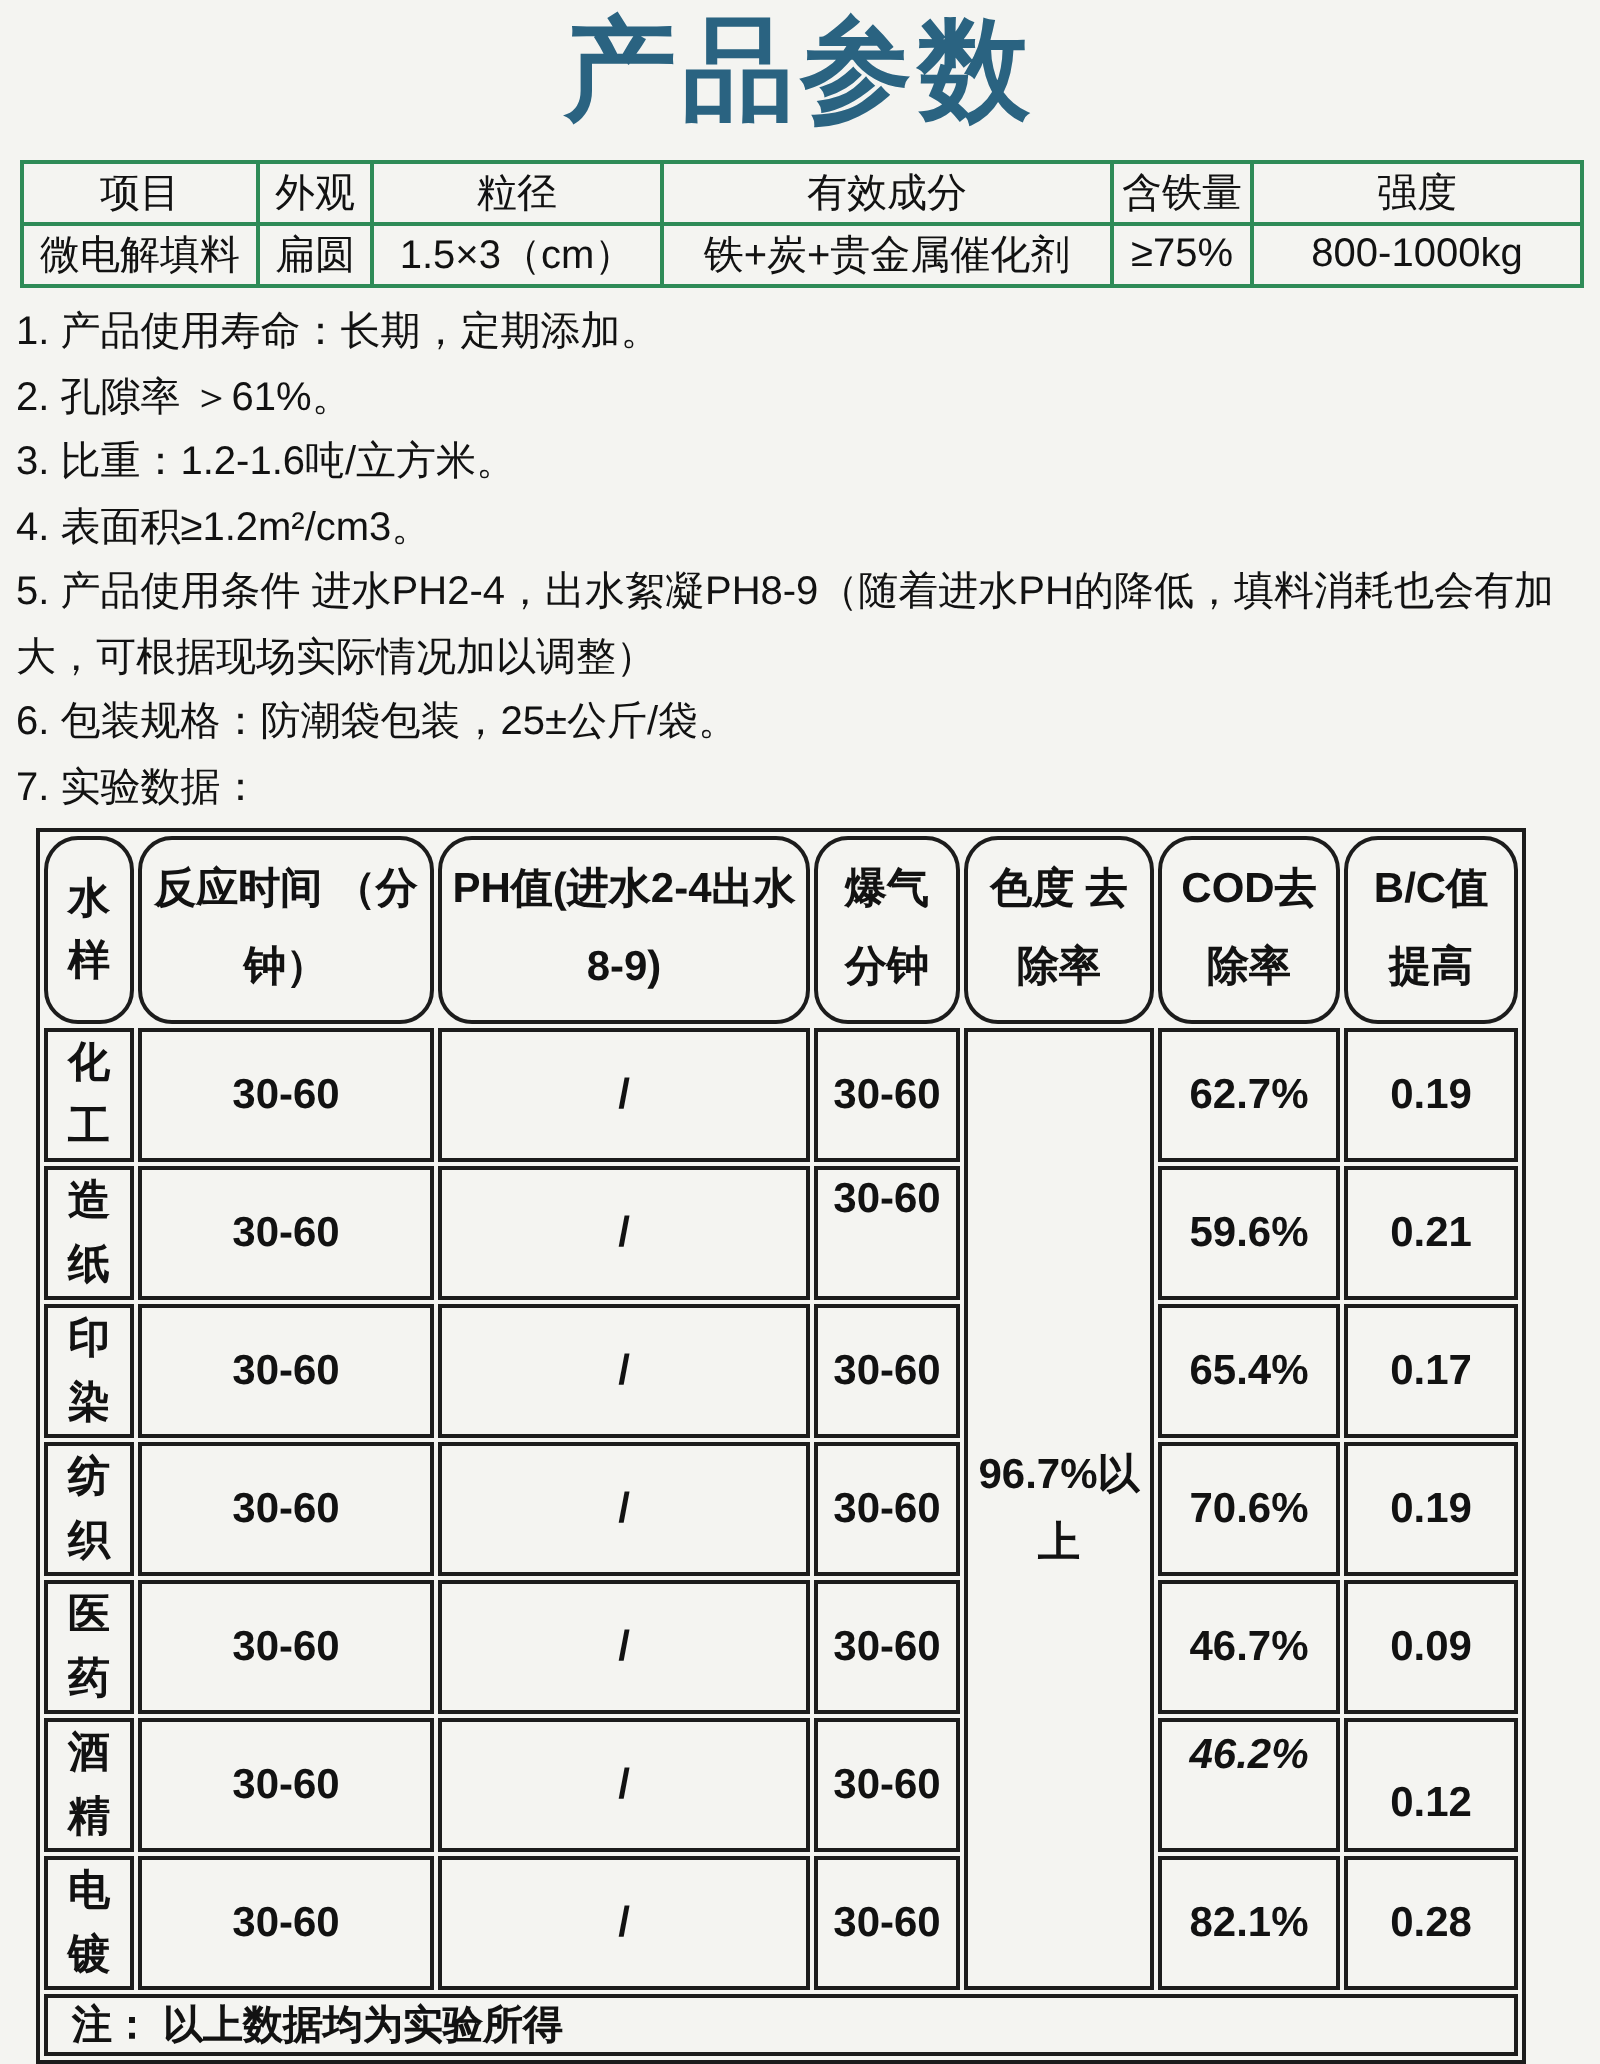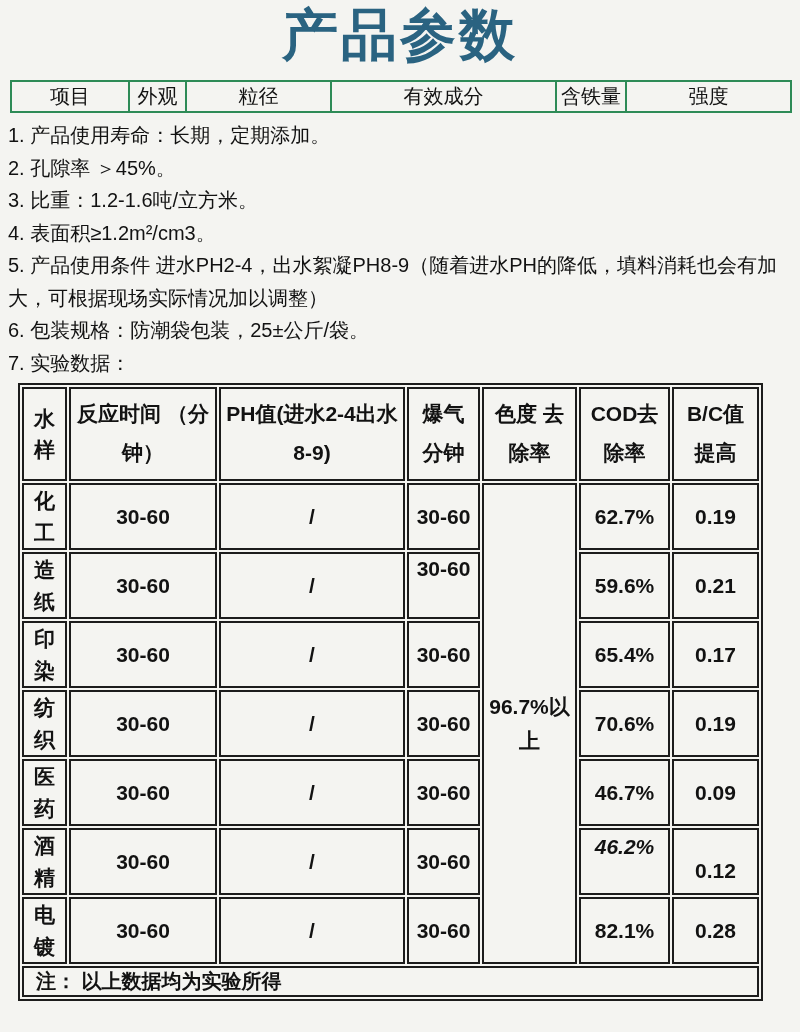--- a/index.html
+++ b/index.html
@@ -67,21 +67,21 @@
   }
   table.exp th, table.exp td {
     border: 2px solid #1c1c1c;
     text-align: center;
     vertical-align: middle;
     font-size: 21px;
     padding: 0 2px;
     overflow: hidden;
   }
   table.exp tr.exp-header { height: 94px; }
-  table.exp tr.exp-header th { line-height: 1.85; font-weight: bold; }
+  table.exp tr.exp-header th { line-height: 1.85; font-weight: bold; border-radius: 17px; }
   table.exp tr.data-row { height: 66px; margin-left: 44px; }
   .vstack {
     width: 1.15em;
     margin: 0 auto;
     word-break: break-all;
     line-height: 1.5;
     text-align: center;
   }
   td.chroma-merged { line-height: 1.6; }
   tr.r-zaozhi td.c-aer { vertical-align: top; padding-top: 3px; }
@@ -113,26 +113,34 @@
     </colgroup>
     <tbody>
         <tr>
       <th>项目</th>
       <th>外观</th>
       <th>粒径</th>
       <th>有效成分</th>
       <th>含铁量</th>
       <th>强度</th>
     </tr>
+    <tr>
+      <td>微电解填料</td>
+      <td>扁圆</td>
+      <td>1.5×3（cm）</td>
+      <td>铁+炭+贵金属催化剂</td>
+      <td>≥75%</td>
+      <td>800-1000kg</td>
+    </tr>
   </tbody>
     </table>
 
   <div class="notes">
     <p>1. 产品使用寿命：长期，定期添加。</p>
-    <p>2. 孔隙率 ＞45%。</p>
+    <p>2. 孔隙率 ＞61%。</p>
     <p>3. 比重：1.2-1.6吨/立方米。</p>
     <p>4. 表面积≥1.2m²/cm3。</p>
     <p>5. 产品使用条件 进水PH2-4，出水絮凝PH8-9（随着进水PH的降低，填料消耗也会有加大，可根据现场实际情况加以调整）</p>
     <p>6. 包装规格：防潮袋包装，25±公斤/袋。</p>
     <p>7. 实验数据：</p>
   </div>
 
   <table class="exp">
     <colgroup>
       <col style="width:45px">

